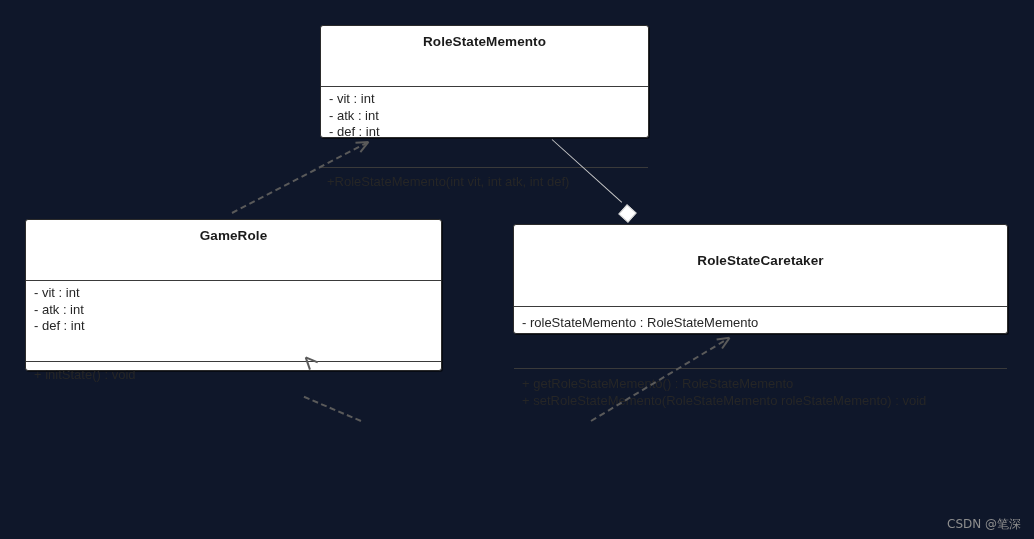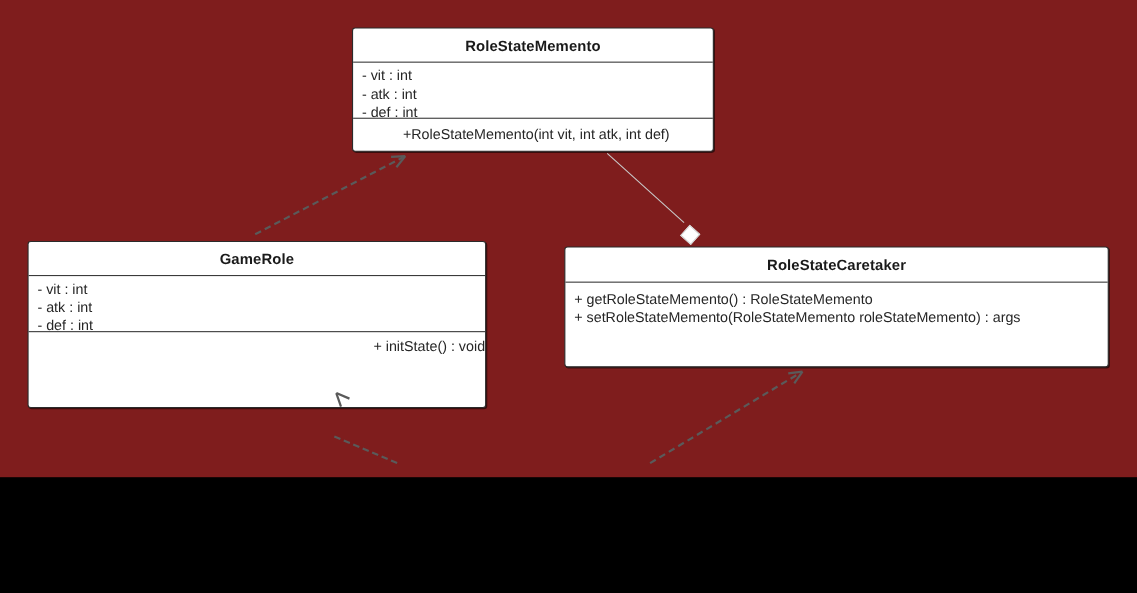--- a/index.html
+++ b/index.html
@@ -3,22 +3,22 @@
 <meta charset="utf-8">
 <style>
   html, body {
     margin: 0;
     padding: 0;
     background: #000000;
   }
   #canvas {
     position: relative;
     width: 1034px;
-    height: 434px;
-    background: #7f1d1d;
+    height: 539px;
+    background: #0f172a;
     overflow: hidden;
     font-family: "Liberation Sans", sans-serif;
   }
   
   .uml-class {
     position: absolute;
     background: #ffffff;
     border: 1.6px solid #2b2b2b;
     border-radius: 3px;
     box-sizing: border-box;
@@ -32,20 +32,21 @@
     letter-spacing: 0.1px;
     box-sizing: border-box;
     display: flex;
     align-items: center;
     justify-content: center;
   }
   .uml-compartment {
     border-top: 1.4px solid #3a3a3a;
     box-sizing: border-box;
     overflow: hidden;
+    margin-top: 30px;
   }
   .uml-member {
     font-size: 13px;
     color: #262626;
     line-height: 17px;
     white-space: nowrap;
     padding-left: 8px;
   }
   .uml-member.tight { line-height: 16.5px; }
 
@@ -101,42 +102,45 @@
 
 <div id="canvas">
 
   <div class="uml-class" style="left:320px; top:25px; width:329px; height:113px;">
     <div class="uml-title" style="height:30px;">RoleStateMemento</div>
     <div class="uml-compartment" style="height:51px; padding-top:4px;">
       <div class="uml-member tight">- vit : int</div>
       <div class="uml-member tight">- atk : int</div>
       <div class="uml-member tight">- def : int</div>
     </div>
-    <div class="uml-compartment" style="height:29px; padding-top:5px;text-align:center;">
+    <div class="uml-compartment" style="height:29px; padding-top:5px;">
       <div class="uml-member" style="padding-left:6px;">+RoleStateMemento(int vit, int atk, int def)</div>
     </div>
   </div>
 
   <div class="uml-class" style="left:25px; top:219px; width:417px; height:152px;">
     <div class="uml-title" style="height:30px;">GameRole</div>
     <div class="uml-compartment" style="height:51px; padding-top:4px;">
       <div class="uml-member tight">- vit : int</div>
       <div class="uml-member tight">- atk : int</div>
       <div class="uml-member tight">- def : int</div>
     </div>
-    <div class="uml-compartment" style="height:69px; padding-top:4px;text-align:right;">
+    <div class="uml-compartment" style="height:69px; padding-top:4px;">
       <div class="uml-member">+ initState() : void</div>
     </div>
   </div>
 
   <div class="uml-class" style="left:513px; top:224px; width:495px; height:110px;">
-    <div class="uml-title" style="height:31px;">RoleStateCaretaker</div>
+    <div class="uml-title" style="height:31px;margin-top:20px;">RoleStateCaretaker</div>
+    <div class="uml-compartment" style="height:32px; padding-top:7px;">
+      <div class="uml-member">- roleStateMemento : RoleStateMemento</div>
+    </div>
     <div class="uml-compartment" style="height:47px; padding-top:6px;">
       <div class="uml-member">+ getRoleStateMemento() : RoleStateMemento</div>
-      <div class="uml-member">+ setRoleStateMemento(RoleStateMemento roleStateMemento) : args</div>
+      <div class="uml-member">+ setRoleStateMemento(RoleStateMemento roleStateMemento) : void</div>
     </div>
   </div>
 
 
   <div class="edge edge-dashed" style="left:232px; top:212px; width:153px; transform: rotate(-27.5deg);"></div>
   <div class="arrow-open" style="left:368px; top:141px; transform: rotate(-27.5deg);"></div>
 
   <div class="edge edge-solid" style="left:552px; top:139px; width:94px; transform: rotate(42deg);"></div>
   <div class="diamond-hollow" style="left:621px; top:207px; transform: rotate(42deg);"></div>
 

